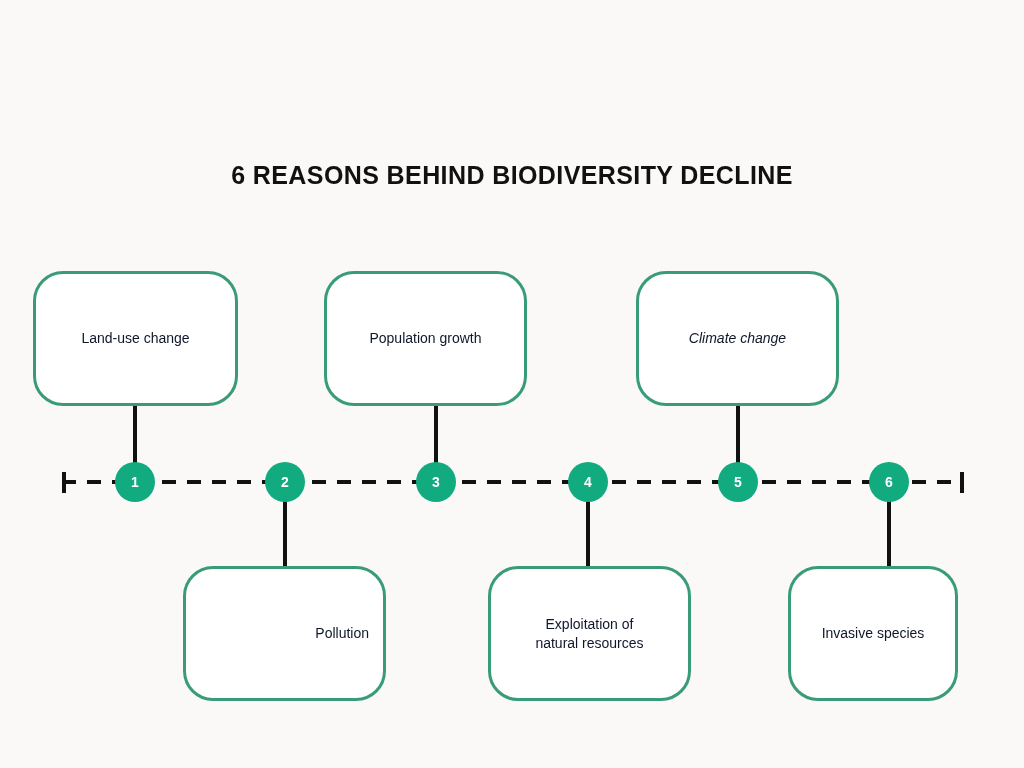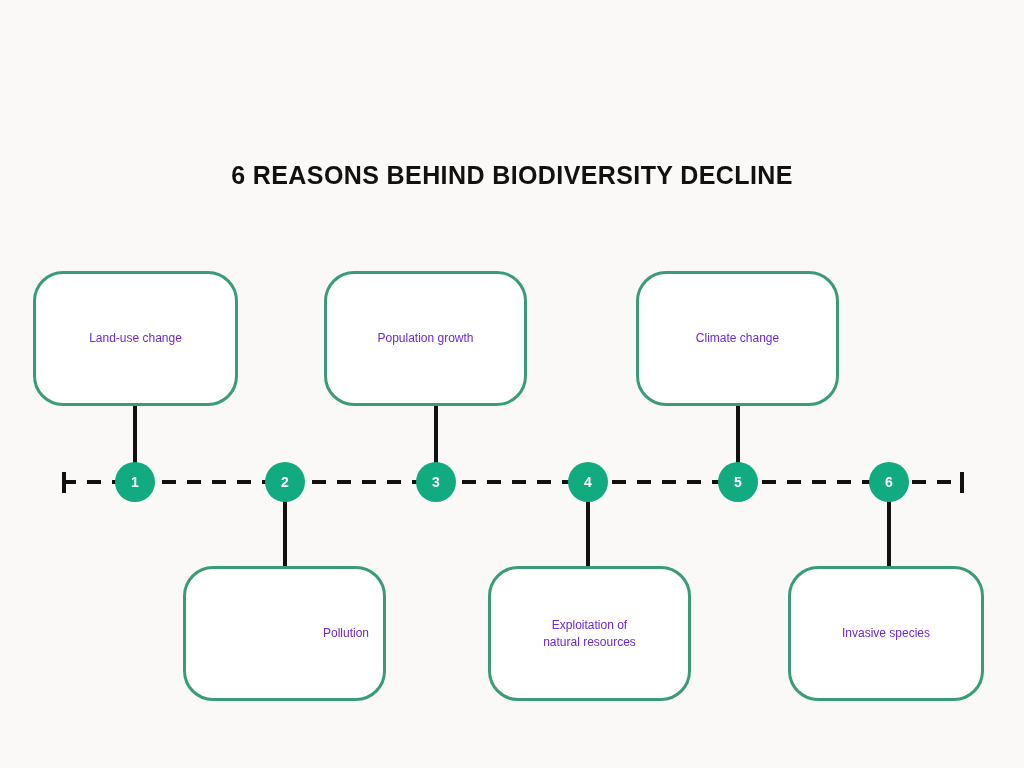--- a/index.html
+++ b/index.html
@@ -95,22 +95,22 @@
   .card {
     position: absolute;
     box-sizing: border-box;
     background: #ffffff;
     border: 3px solid #3a9b78;
     border-radius: 30px;
     display: flex;
     align-items: center;
     justify-content: center;
     text-align: center;
-    color: #6d28d9;
-    font-size: 12px;
+    color: #0f172a;
+    font-size: 14px;
     line-height: 1.35;
     padding: 8px 14px;
     z-index: 2;
   }
   .card-label {
     white-space: pre-line;
   }
 </style>
 </head>
 <body>
@@ -160,21 +160,21 @@
       <div class="card" style="left: 183px; top: 518px; width: 203px; height: 135px; justify-content: flex-end;">
         <div class="card-label">Pollution</div>
       </div>
       <div class="card" style="left: 324px; top: 223px; width: 203px; height: 135px;">
         <div class="card-label">Population growth</div>
       </div>
       <div class="card" style="left: 488px; top: 518px; width: 203px; height: 135px;">
         <div class="card-label">Exploitation of
 natural resources</div>
       </div>
-      <div class="card" style="left: 636px; top: 223px; width: 203px; height: 135px;">
+      <div class="card" style="left: 636px; top: 223px; width: 203px; height: 135px; font-style: italic;">
         <div class="card-label">Climate change</div>
       </div>
-      <div class="card" style="left: 788px; top: 518px; width: 196px; height: 135px;">
+      <div class="card" style="left: 788px; top: 518px; width: 170px; height: 135px;">
         <div class="card-label">Invasive species</div>
       </div>
     </div>
 
 </div>
 
 </body></html>

